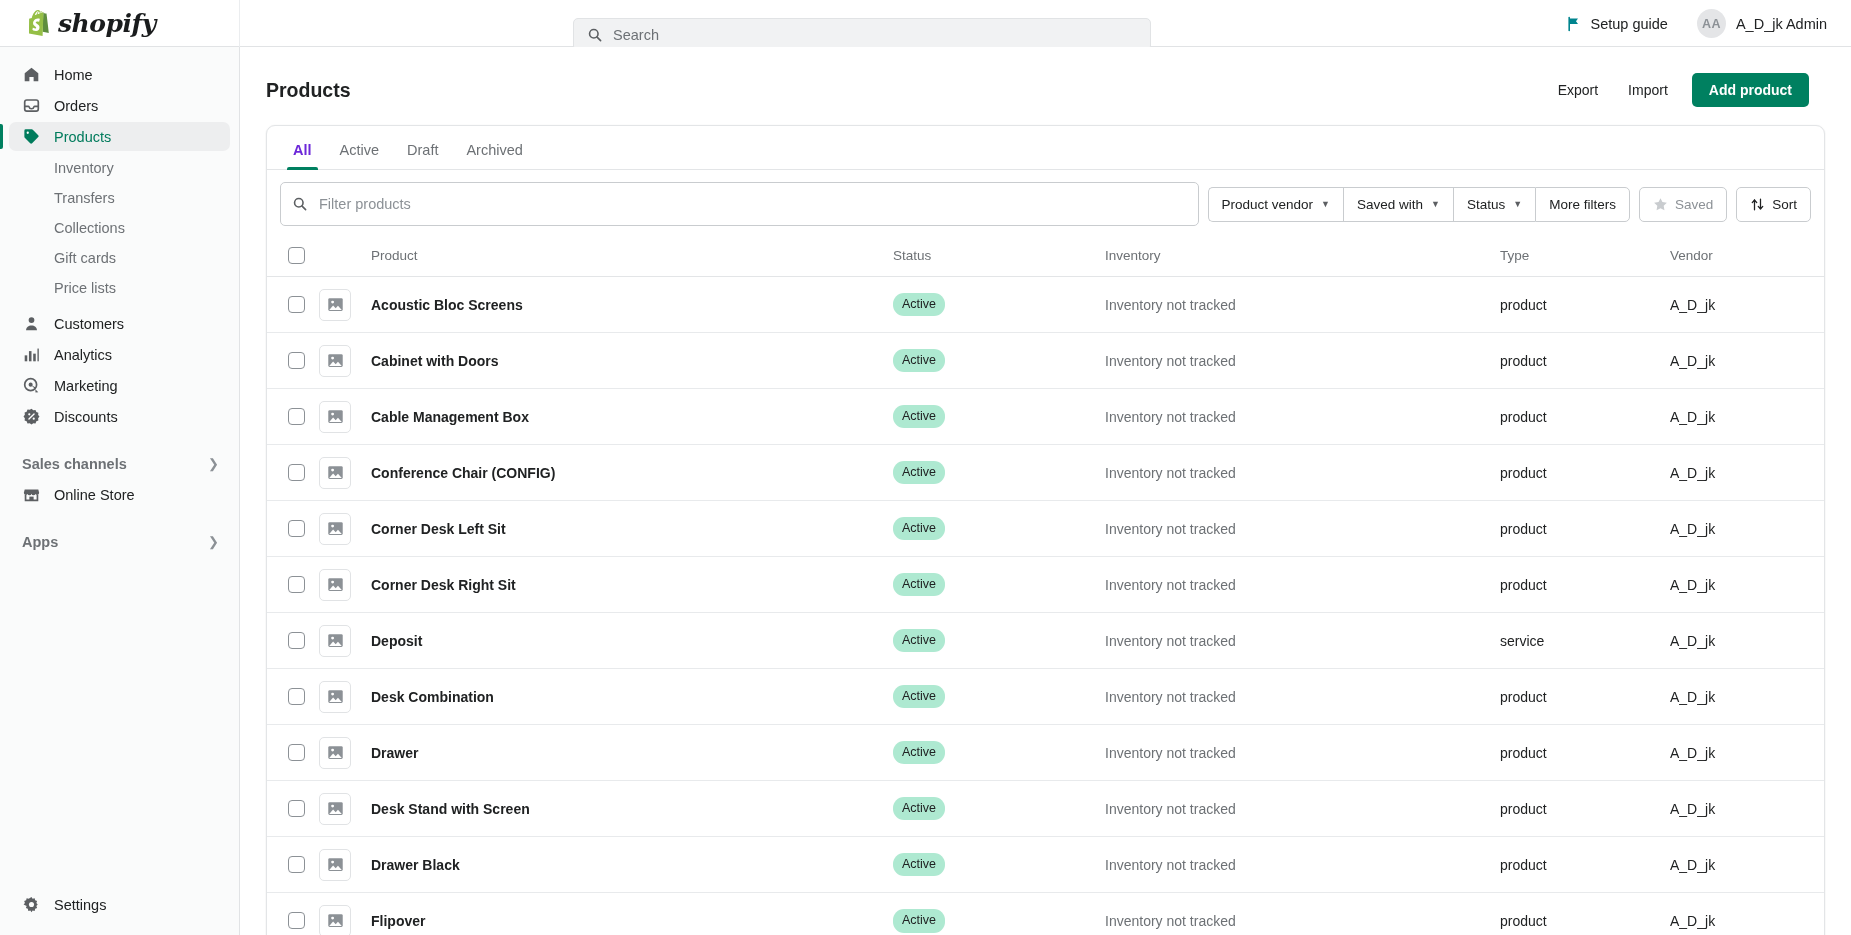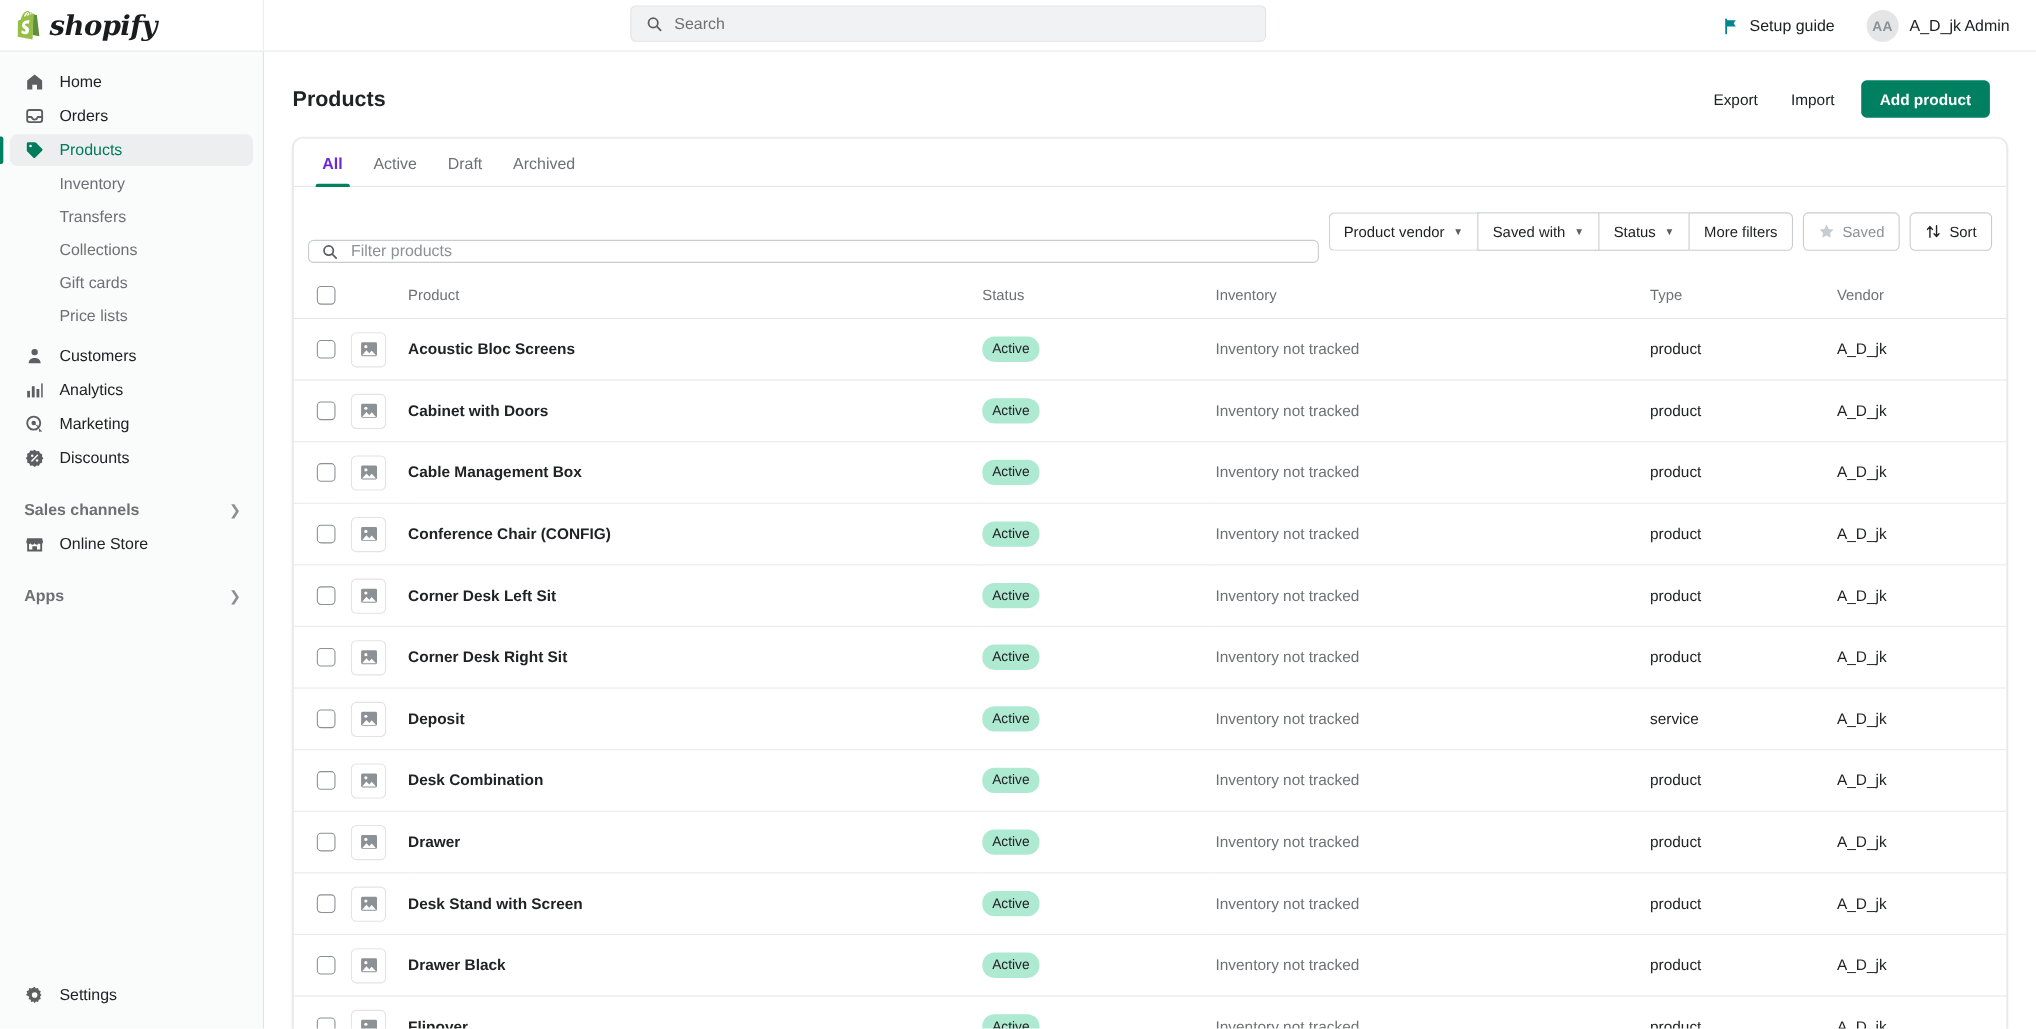--- a/index.html
+++ b/index.html
@@ -14,32 +14,32 @@
   
   .topbar {
     position: absolute; top: 0; left: 0;
     width: 1851px; height: 47px;
     background: #ffffff;
     border-bottom: 1px solid #e1e3e5;
     display: flex; align-items: center;
   }
   .logo-wrap {
     width: 240px; height: 47px;
-    display: flex; align-items: center; padding-left: 16px;
+    display: flex; align-items: center; padding-left: 29px;
     border-right: 1px solid #ebedef;
   }
   .logo-mark { width: 24px; height: 27px; flex: none; }
   .logo-word {
     font-family: "DejaVu Serif", serif;
     font-style: italic; font-weight: 700;
     font-size: 25px; letter-spacing: -0.5px;
     color: #1a1c1d; margin-left: 5px;
   }
   .search-wrap {
-    position: absolute; left: 573px; top: 5px;
+    position: absolute; left: 573px; top: 18px;
     width: 578px; height: 33px;
   }
   .search-box {
     width: 100%; height: 33px;
     background: #f1f2f3;
     border: 1px solid #e1e3e5;
     border-radius: 5px;
     display: flex; align-items: center;
     padding-left: 13px;
   }
@@ -170,25 +170,24 @@
   .tab.active::after {
     content: ""; position: absolute; left: 8px; right: 8px; bottom: -1px;
     height: 3px; background: #008060; border-radius: 2px 2px 0 0;
   }
 
   .filterbar {
     display: flex; align-items: center;
     padding: 12px 13px; gap: 9px;
   }
   .filter-input {
-    flex: 1; height: 21px;
+    flex: 1; height: 44px;
     border: 1px solid #c9cccf; border-radius: 5px;
     display: flex; align-items: center; padding-left: 11px;
     background: #fff;
-    margin-top: 36px;
   }
   .filter-input .ph { font-size: 14.5px; color: #8c9196; margin-left: 11px; }
   .btn-group { display: flex; }
   .fbtn {
     height: 35px; display: flex; align-items: center; gap: 7px;
     padding: 0 13px; background: #fff;
     border: 1px solid #c9cccf;
     font-size: 13.5px; color: #202223; cursor: pointer;
     font-family: "Liberation Sans", sans-serif;
     white-space: nowrap;

